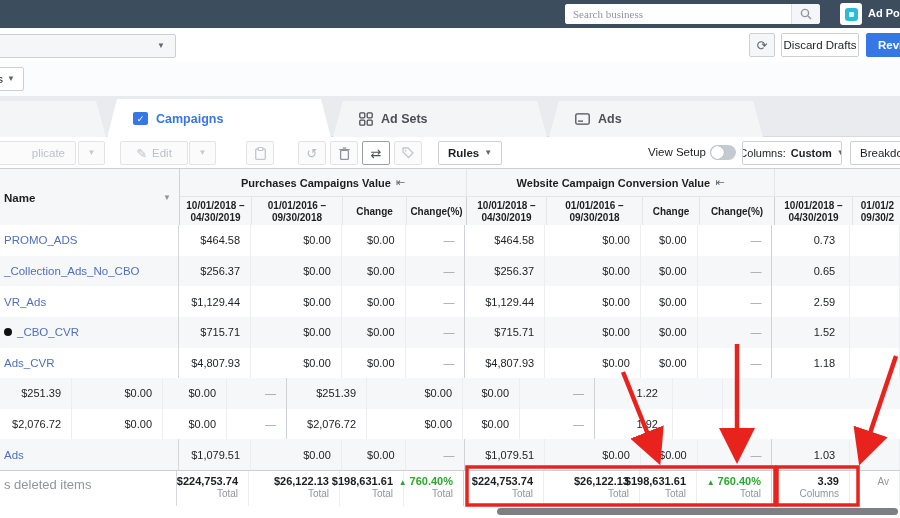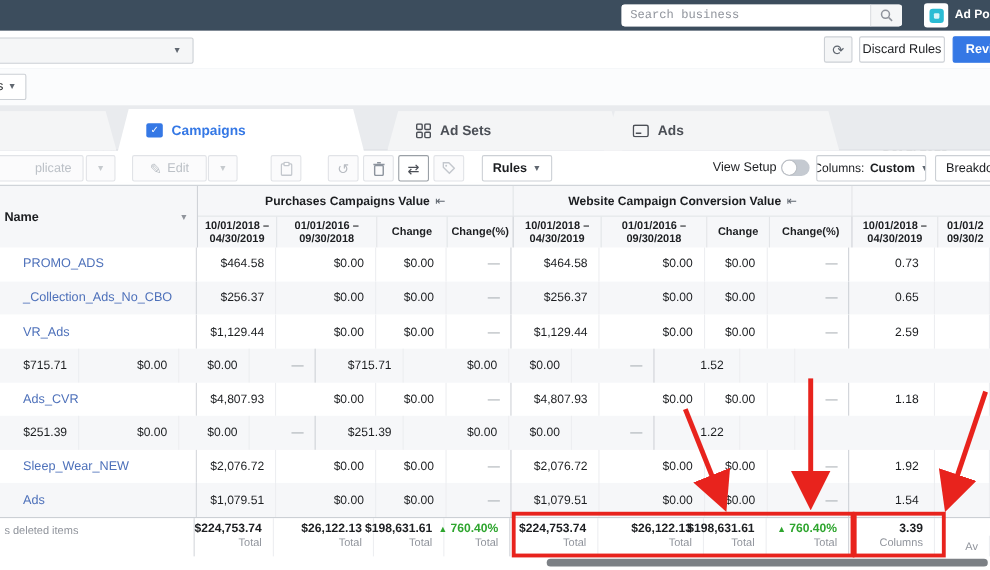--- a/index.html
+++ b/index.html
@@ -4,21 +4,21 @@
 <style>
   html,body{margin:0;padding:0;background:#fff;}
   #canvas{position:relative;width:900px;height:518px;overflow:hidden;background:#fff;
           font-family:"Liberation Sans","DejaVu Sans",sans-serif;color:#1c1e21;-webkit-font-smoothing:antialiased;}
   .abs{position:absolute;}
   .nowrap{white-space:nowrap;}
 
   
   .topbar{left:0;top:0;width:900px;height:28px;background:#3c4d5d;}
   .search{left:565px;top:4px;width:255px;height:20px;background:#fff;border-radius:3px;display:flex;overflow:hidden;}
-  .search input{flex:1;border:0;outline:none;padding:0 8px;font-size:11px;color:#1c1e21;font-family:Liberation Mono, monospace;}
+  .search input{flex:1;border:0;outline:none;padding:0 8px;font-size:11px;color:#1c1e21;font-family:Liberation Serif, serif;}
   .search input::placeholder{color:#90949c;}
   .search-btn{width:28px;border-left:1px solid #dddfe2;background:#f5f6f7;display:flex;align-items:center;justify-content:center;}
   .app-tile{left:840px;top:3px;width:22px;height:22px;background:#fff;border-radius:3px;display:flex;align-items:center;justify-content:center;}
   .logo-core{width:13px;height:13px;background:#2bbcd4;border-radius:3px;position:relative;}
   .logo-core::after{content:"";position:absolute;left:4px;top:4px;width:5px;height:5px;background:#d9f4f8;border-radius:1px;}
   .app-name{left:868px;top:7px;font-size:11px;font-weight:bold;color:#fff;}
 
   
   .bar2{left:0;top:28px;width:900px;height:34px;background:#fff;border-bottom:1px solid #dadde1;}
   .btn{display:flex;align-items:center;justify-content:center;gap:5px;border:1px solid #ccd0d5;border-radius:2px;
@@ -71,33 +71,33 @@
   .pin{color:#606770;font-size:11px;font-weight:normal;}
   .crow{display:flex;height:29px;}
   .ccell{box-sizing:border-box;border-right:1px solid #e3e5e8;display:flex;flex-direction:column;align-items:center;justify-content:center;
          font-size:10px;font-weight:bold;color:#1c1e21;line-height:12px;text-align:center;}
   .gb{border-right-color:#cfd2d7 !important;}
 
   .tbody{left:0;top:225px;width:900px;height:245px;display:flex;flex-direction:column;}
   .brow{display:flex;flex:1;background:#fff;}
   .brow:nth-child(even){background:#f6f7f9;}
   .name-cell{width:180px;box-sizing:border-box;border-right:1px solid #d5d8dc;display:flex;align-items:center;gap:5px;
-             padding-left:21px;font-size:11.5px;color:#4e71ba;overflow:hidden;white-space:nowrap;}
+             padding-left:4px;font-size:11.5px;color:#4e71ba;overflow:hidden;white-space:nowrap;}
   .dot{width:8px;height:8px;background:#111;border-radius:50%;flex:0 0 auto;}
   .bcell{box-sizing:border-box;border-right:1px solid #edeef1;display:flex;align-items:center;justify-content:flex-end;
          padding-right:10px;font-size:11px;color:#1c1e21;}
   .bcell.dash{color:#9aa0a6;}
   .bcell.roas{padding-right:14px;}
 
   .tfoot{left:0;top:470px;width:900px;height:36px;background:#fff;border-top:1px solid #ccd0d5;box-sizing:border-box;display:flex;}
   .fname{width:180px;box-sizing:border-box;border-right:1px solid #d5d8dc;padding:4px 0 0 4px;}
   .fname-l1{font-size:11.5px;font-weight:bold;display:flex;align-items:center;gap:5px;white-space:nowrap;}
   .info-i{width:12px;height:12px;border-radius:50%;background:#ccd0d5;color:#fff;font-size:9px;font-weight:bold;
           display:inline-flex;align-items:center;justify-content:center;}
-  .fname-l2{font-size:10px;color:#90949c;margin-top:2px;white-space:nowrap;}
+  .fname-l2{font-size:13px;color:#90949c;margin-top:2px;white-space:nowrap;}
   .fcell{box-sizing:border-box;border-right:1px solid #edeef1;display:flex;flex-direction:column;align-items:flex-end;
          padding:4px 10px 0 0;}
   .fval{font-size:11px;font-weight:bold;white-space:nowrap;}
   .fval.pos{color:#2ea52e;}
   .up-arr{font-size:8px;margin-right:3px;}
   .fsub{font-size:10px;color:#90949c;margin-top:1px;}
 
   
   .scrollzone{left:0;top:506px;width:900px;height:12px;background:#fff;}
   .scroll-thumb{position:absolute;left:497px;top:2px;width:401px;height:7px;background:#7c8085;border-radius:4px;}
@@ -136,21 +136,21 @@
         <rect x="6.8" y="4" width="1.5" height="4.4" fill="#fff"></rect>
         <rect x="6.8" y="9.4" width="1.5" height="1.5" fill="#fff"></rect>
       </svg>
       <span class="warn-text">1 Campaign With Errors</span>
     </div>
     <span class="updated abs nowrap">Updated just now</span>
     <div class="btn light abs" style="left:749px;top:5px;width:26px;height:24px;">
       <span class="icon-glyph" style="color:#606770;">⟳</span>
     </div>
     <div class="btn abs" style="left:781px;top:5px;width:78px;height:24px;">
-      <span>Discard Rules</span>
+      <span>Discard Drafts</span>
     </div>
     <div class="btn blue-btn abs" style="left:866px;top:5px;width:80px;height:24px;justify-content:flex-start;padding-left:11px;">
       <span>Review</span>
     </div>
   </div>
 
   <div class="filterbar abs">
     <div class="btn abs" style="left:-24px;top:5px;width:48px;height:24px;justify-content:flex-end;padding-right:8px;gap:4px;">
       <span>s</span>
       <span class="caret">▼</span>
@@ -166,21 +166,21 @@
   </div>
 
   <div class="tabstrip abs">
     <div class="tab inactive stub" style="left:-80px;width:186px;">
       
     </div>
     <div class="tab active" style="left:107px;width:224px;">
       <span class="camp-icon">✓</span>
       <span>Campaigns</span>
     </div>
-    <div class="tab inactive" style="left:352px;width:214px;">
+    <div class="tab inactive" style="left:333px;width:214px;">
       <svg width="14" height="14" viewBox="0 0 14 14">
         <rect x="0.8" y="0.8" width="5" height="5" rx="1" fill="none" stroke="#4b4f56" stroke-width="1.3"></rect>
         <rect x="8.2" y="0.8" width="5" height="5" rx="1" fill="none" stroke="#4b4f56" stroke-width="1.3"></rect>
         <rect x="0.8" y="8.2" width="5" height="5" rx="1" fill="none" stroke="#4b4f56" stroke-width="1.3"></rect>
         <rect x="8.2" y="8.2" width="5" height="5" rx="1" fill="none" stroke="#4b4f56" stroke-width="1.3"></rect>
       </svg>
       <span>Ad Sets</span>
     </div>
     <div class="tab inactive" style="left:549px;width:214px;">
       <svg width="15" height="12" viewBox="0 0 15 12">
@@ -346,20 +346,24 @@
         <div class="bcell" style="width: 64px;">$0.00</div>
         <div class="bcell dash gb" style="width: 60px;">—</div>
         <div class="bcell" style="width: 80px;">$1,129.44</div>
         <div class="bcell" style="width: 96px;">$0.00</div>
         <div class="bcell" style="width: 57px;">$0.00</div>
         <div class="bcell dash gb" style="width: 75px;">—</div>
         <div class="bcell roas" style="width: 78px;">2.59</div>
         <div class="bcell roas" style="width: 50px;"></div>
       </div>
       <div class="brow">
+        <div class="name-cell">
+          <span class="dot"></span>
+          <span>_CBO_CVR</span>
+        </div>
         <div class="bcell" style="width: 72px;">$715.71</div>
         <div class="bcell" style="width: 91px;">$0.00</div>
         <div class="bcell" style="width: 64px;">$0.00</div>
         <div class="bcell dash gb" style="width: 60px;">—</div>
         <div class="bcell" style="width: 80px;">$715.71</div>
         <div class="bcell" style="width: 96px;">$0.00</div>
         <div class="bcell" style="width: 57px;">$0.00</div>
         <div class="bcell dash gb" style="width: 75px;">—</div>
         <div class="bcell roas" style="width: 78px;">1.52</div>
         <div class="bcell roas" style="width: 50px;"></div>
@@ -385,23 +389,20 @@
         <div class="bcell" style="width: 64px;">$0.00</div>
         <div class="bcell dash gb" style="width: 60px;">—</div>
         <div class="bcell" style="width: 80px;">$251.39</div>
         <div class="bcell" style="width: 96px;">$0.00</div>
         <div class="bcell" style="width: 57px;">$0.00</div>
         <div class="bcell dash gb" style="width: 75px;">—</div>
         <div class="bcell roas" style="width: 78px;">1.22</div>
         <div class="bcell roas" style="width: 50px;"></div>
       </div>
       <div class="brow">
-        <div class="name-cell">
-          <span>Sleep_Wear_NEW</span>
-        </div>
         <div class="bcell" style="width: 72px;">$2,076.72</div>
         <div class="bcell" style="width: 91px;">$0.00</div>
         <div class="bcell" style="width: 64px;">$0.00</div>
         <div class="bcell dash gb" style="width: 60px;">—</div>
         <div class="bcell" style="width: 80px;">$2,076.72</div>
         <div class="bcell" style="width: 96px;">$0.00</div>
         <div class="bcell" style="width: 57px;">$0.00</div>
         <div class="bcell dash gb" style="width: 75px;">—</div>
         <div class="bcell roas" style="width: 78px;">1.92</div>
         <div class="bcell roas" style="width: 50px;"></div>
@@ -411,21 +412,21 @@
           <span>Ads</span>
         </div>
         <div class="bcell" style="width: 72px;">$1,079.51</div>
         <div class="bcell" style="width: 91px;">$0.00</div>
         <div class="bcell" style="width: 64px;">$0.00</div>
         <div class="bcell dash gb" style="width: 60px;">—</div>
         <div class="bcell" style="width: 80px;">$1,079.51</div>
         <div class="bcell" style="width: 96px;">$0.00</div>
         <div class="bcell" style="width: 57px;">$0.00</div>
         <div class="bcell dash gb" style="width: 75px;">—</div>
-        <div class="bcell roas" style="width: 78px;">1.54</div>
+        <div class="bcell roas" style="width: 78px;">1.03</div>
         <div class="bcell roas" style="width: 50px;"></div>
       </div>
     </div>
 
   <div class="tfoot abs">
     <div class="fname">
       <div class="fname-l2">s deleted items</div>
     </div>
     <div style="display:flex;" id="footer-cells">
         <div class="fcell" style="width: 72px;">
@@ -457,21 +458,21 @@
           <div class="fsub">Total</div>
         </div>
         <div class="fcell gb" style="width: 75px;">
           <div class="fval pos"><span class="up-arr">▲</span>760.40%</div>
           <div class="fsub">Total</div>
         </div>
         <div class="fcell" style="width: 78px;">
           <div class="fval">3.39</div>
           <div class="fsub">Columns</div>
         </div>
-        <div class="fcell" style="width: 50px; margin-top: 16px;">
+        <div class="fcell" style="width: 50px;">
           <div class="fval"></div>
           <div class="fsub">Av</div>
         </div>
       </div>
   </div>
 
   <div class="scrollzone abs">
     <div class="scroll-thumb"></div>
   </div>
 

